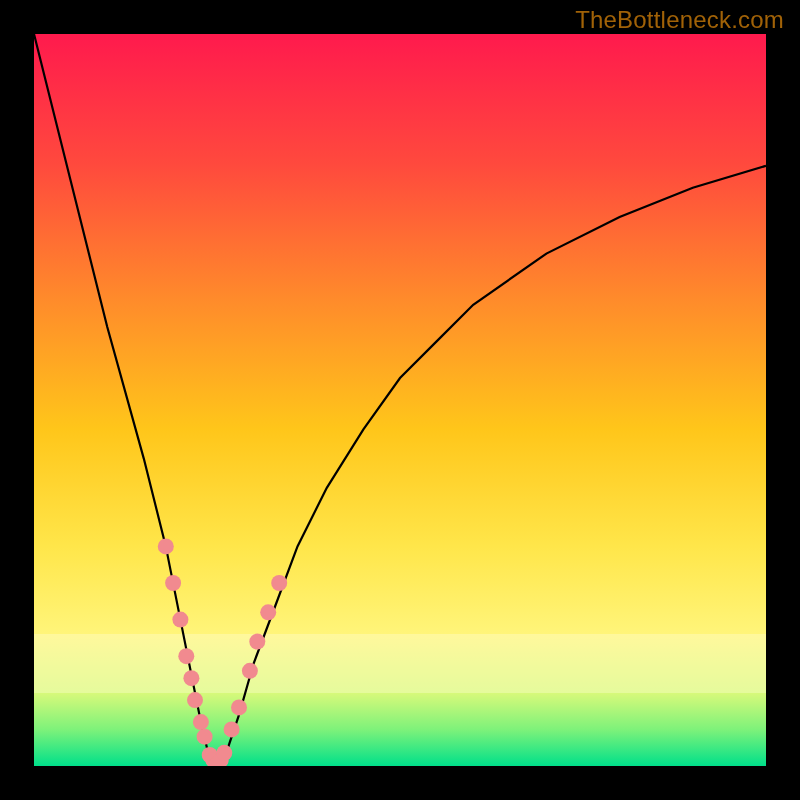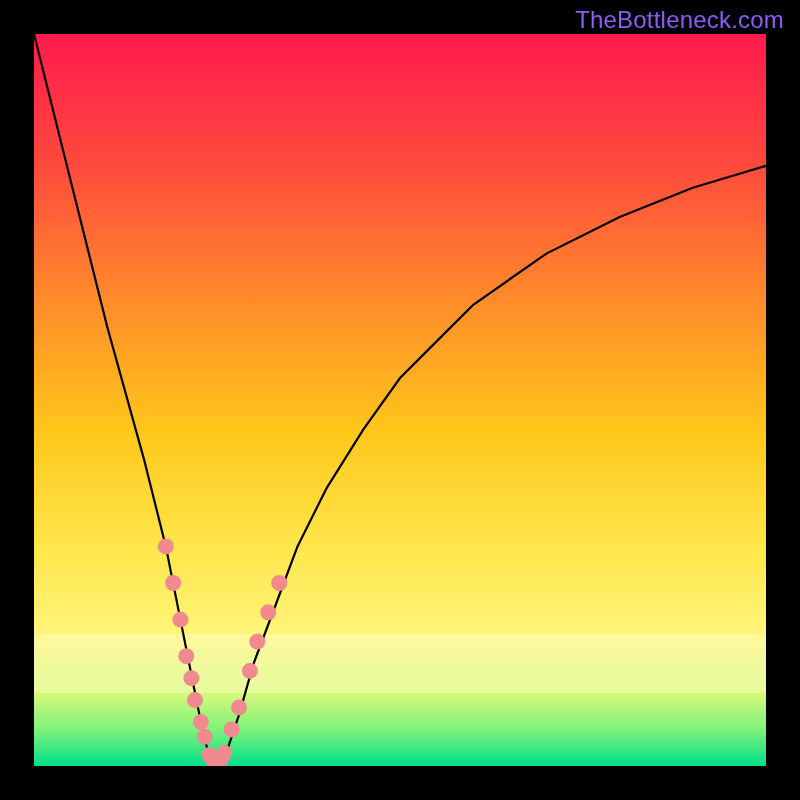--- a/index.html
+++ b/index.html
@@ -48,21 +48,21 @@
     position: absolute;
     left: 0;
     top: 0;
     width: 732px;
     height: 732px;
   }
   .attr {
     position: absolute;
     top: 6px;
     right: 16px;
-    color: #8b5cf6;
+    color: #a16207;
     font-size: 24px;
     font-weight: 500;
     letter-spacing: 0.2px;
   }
 </style>
 </head>
 <body>
 
 <div class="frame">
   <div class="plot">

